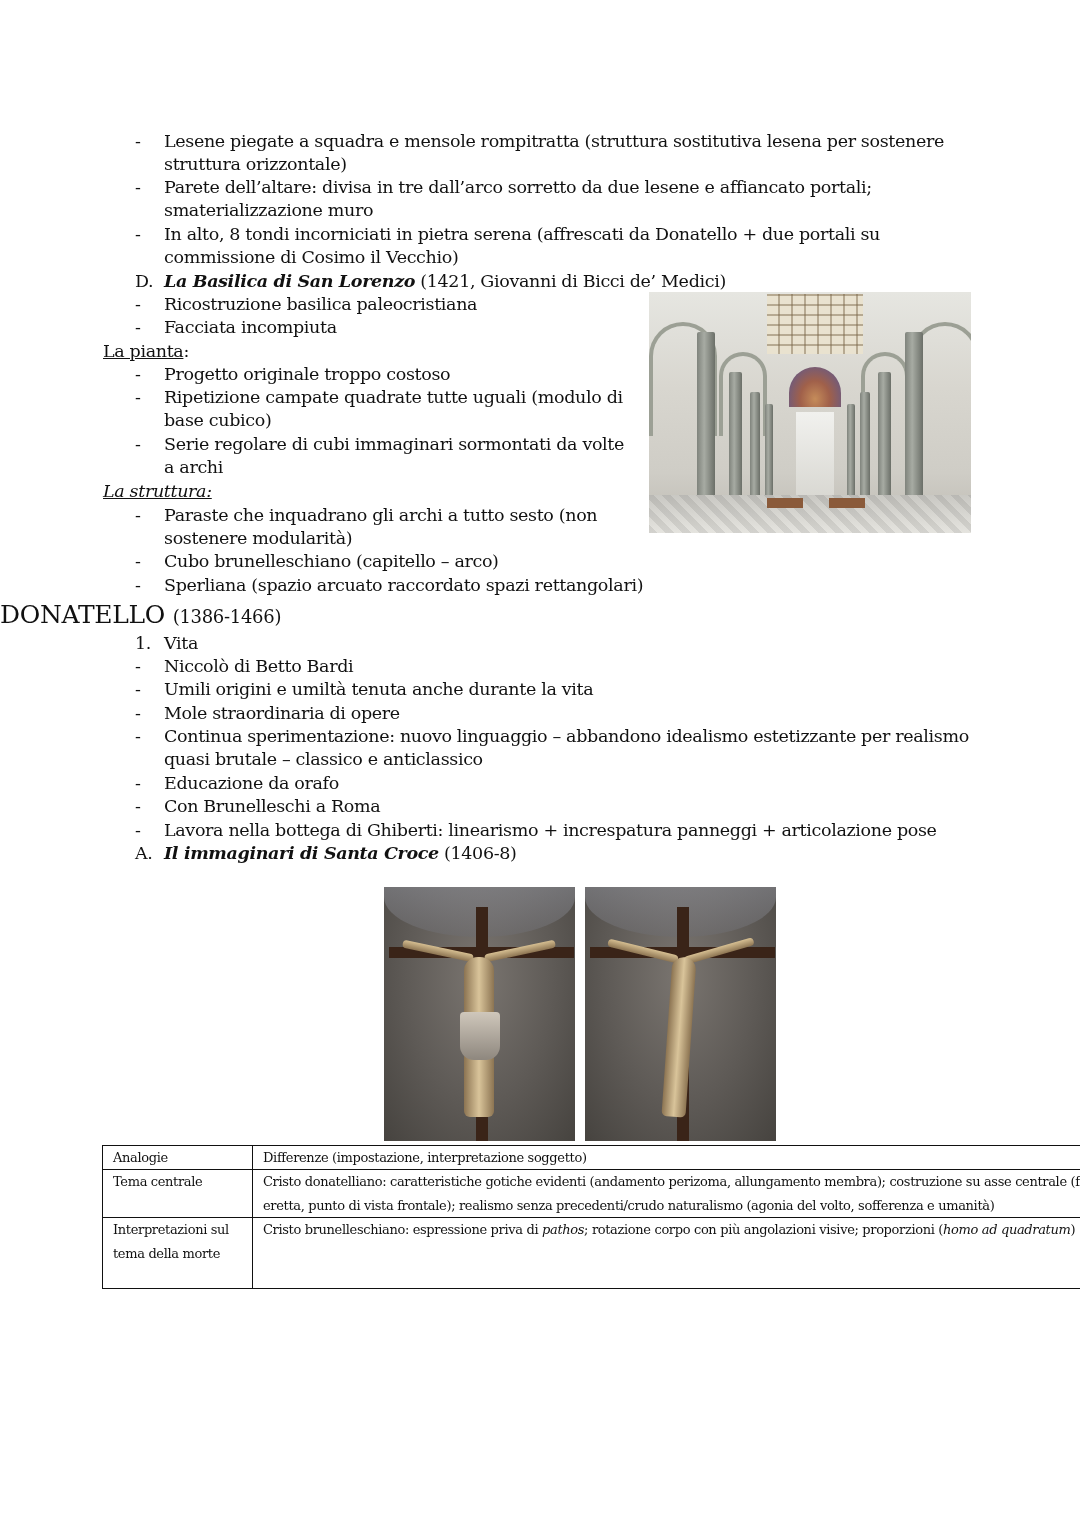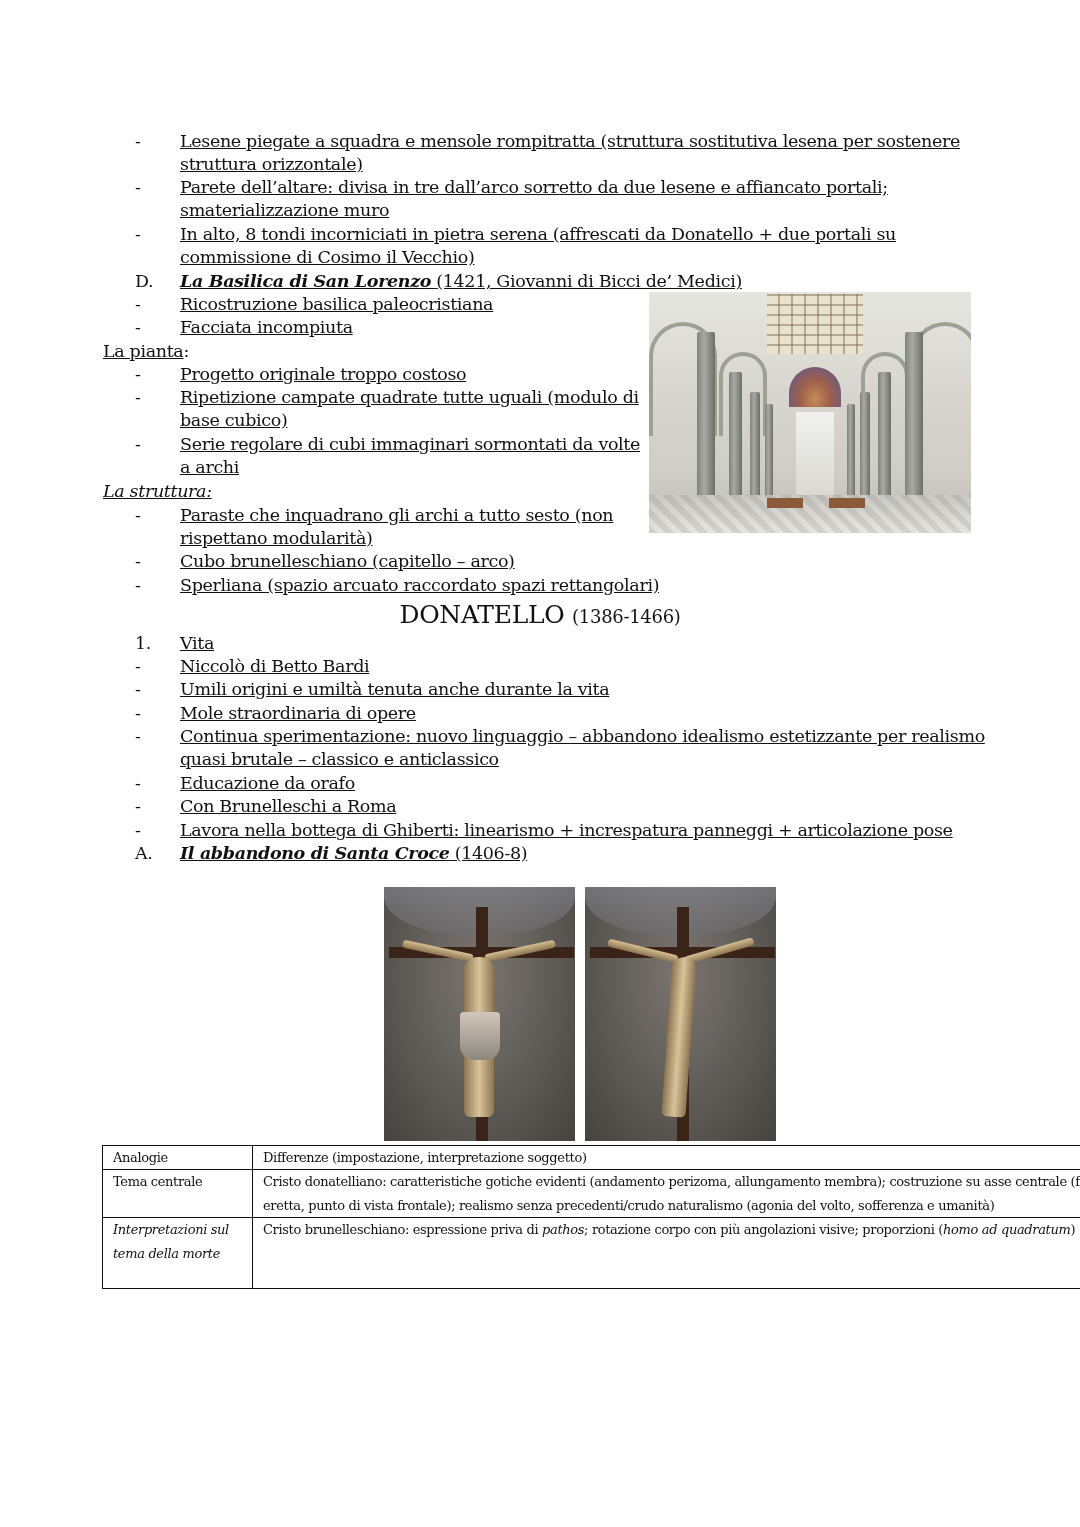--- a/index.html
+++ b/index.html
@@ -7,27 +7,27 @@
     width: 1080px; height: 1527px; position: relative; overflow: hidden;
     font-family: "DejaVu Serif", "Liberation Serif", serif;
     color: #111111;
   }
   .page { position: absolute; left: 0; top: 0; width: 1080px; height: 1527px; }
   .line {
     position: absolute; font-size: 17.5px; line-height: 23.4px; white-space: nowrap;
     letter-spacing: -0.35px;
   }
   .dash { position: absolute; left: 135px; width: 12px; }
-  .txt { position: absolute; left: 180px; text-decoration: underline; }
+  .txt { position: absolute; left: 164px; }
   .marker { position: absolute; left: 135px; }
   .u { text-decoration: underline; }
   .bi { font-weight: bold; font-style: italic; }
   .it { font-style: italic; }
   .heading {
-    position: absolute; left: 0; width: 1080px; text-align: center; top: 600px;
+    position: absolute; left: 0; width: 1080px; text-align: left; top: 600px;
     font-size: 25px; line-height: 30px; letter-spacing: -0.3px;
   }
   .heading .dates { font-size: 18px; }
 
   
   .photo-basilica {
     position: absolute; left: 649px; top: 292px; width: 322px; height: 241px;
     overflow: hidden;
     background: linear-gradient(180deg, #e6e6e1 0%, #d8d6cf 40%, #cfcdc6 75%, #bdbab2 100%);
   }
@@ -170,21 +170,21 @@
   </div>
 
   <div class="line" style="top:480px; left:103px;font-style:italic;">
     <span class="u">La struttura:</span>
   </div>
   <div class="line" style="top:504px;">
     <span class="dash">-</span>
     <span class="txt">Paraste che inquadrano gli archi a tutto sesto (non</span>
   </div>
   <div class="line" style="top:527px;">
-    <span class="txt">rispettano modularità)</span>
+    <span class="txt">sostenere modularità)</span>
   </div>
   <div class="line" style="top:550px;">
     <span class="dash">-</span>
     <span class="txt">Cubo brunelleschiano (capitello – arco)</span>
   </div>
   <div class="line" style="top:574px;">
     <span class="dash">-</span>
     <span class="txt">Sperliana (spazio arcuato raccordato spazi rettangolari)</span>
   </div>
 
@@ -243,21 +243,21 @@
   <div class="line" style="top:795px;">
     <span class="dash">-</span>
     <span class="txt">Con Brunelleschi a Roma</span>
   </div>
   <div class="line" style="top:819px;">
     <span class="dash">-</span>
     <span class="txt">Lavora nella bottega di Ghiberti: linearismo + increspatura panneggi + articolazione pose</span>
   </div>
   <div class="line" style="top:842px;">
     <span class="marker">A.</span>
-    <span class="txt"><span class="bi">Il abbandono di Santa Croce</span> <span>(1406-8)</span></span>
+    <span class="txt"><span class="bi">Il immaginari di Santa Croce</span> <span>(1406-8)</span></span>
   </div>
 
   <div class="photo-crux" style="left:384px;">
     <div class="niche"></div>
     <div class="beam-v"></div>
     <div class="beam-h"></div>
     <div class="arm" style="left:18px; transform:rotate(12deg);"></div>
     <div class="arm" style="left:100px; transform:rotate(-12deg);"></div>
     <div class="body"></div>
     <div class="cloth"></div>
@@ -275,19 +275,19 @@
     <tbody>
         <tr>
       <td class="c1">Analogie</td>
       <td>Differenze (impostazione, interpretazione soggetto)</td>
     </tr>
     <tr>
       <td class="c1">Tema centrale</td>
       <td><span>Cristo donatelliano: caratteristiche gotiche evidenti (andamento perizoma, allungamento membra); costruzione su asse centrale (figura eretta, punto di vista frontale); realismo senza precedenti/crudo naturalismo (agonia del volto, sofferenza e umanità)</span></td>
     </tr>
     <tr>
-      <td class="c1" style="height:70px;font-style:italic;">Interpretazioni sul tema della morte</td>
+      <td class="c1" style="height:70px;">Interpretazioni sul tema della morte</td>
       <td><span>Cristo brunelleschiano: espressione priva di </span><span class="it">pathos</span><span>; rotazione corpo con più angolazioni visive; proporzioni (</span><span class="it">homo ad quadratum</span><span>)</span></td>
     </tr>
   </tbody>
     </table>
 
 </div>
 
 </body></html>

